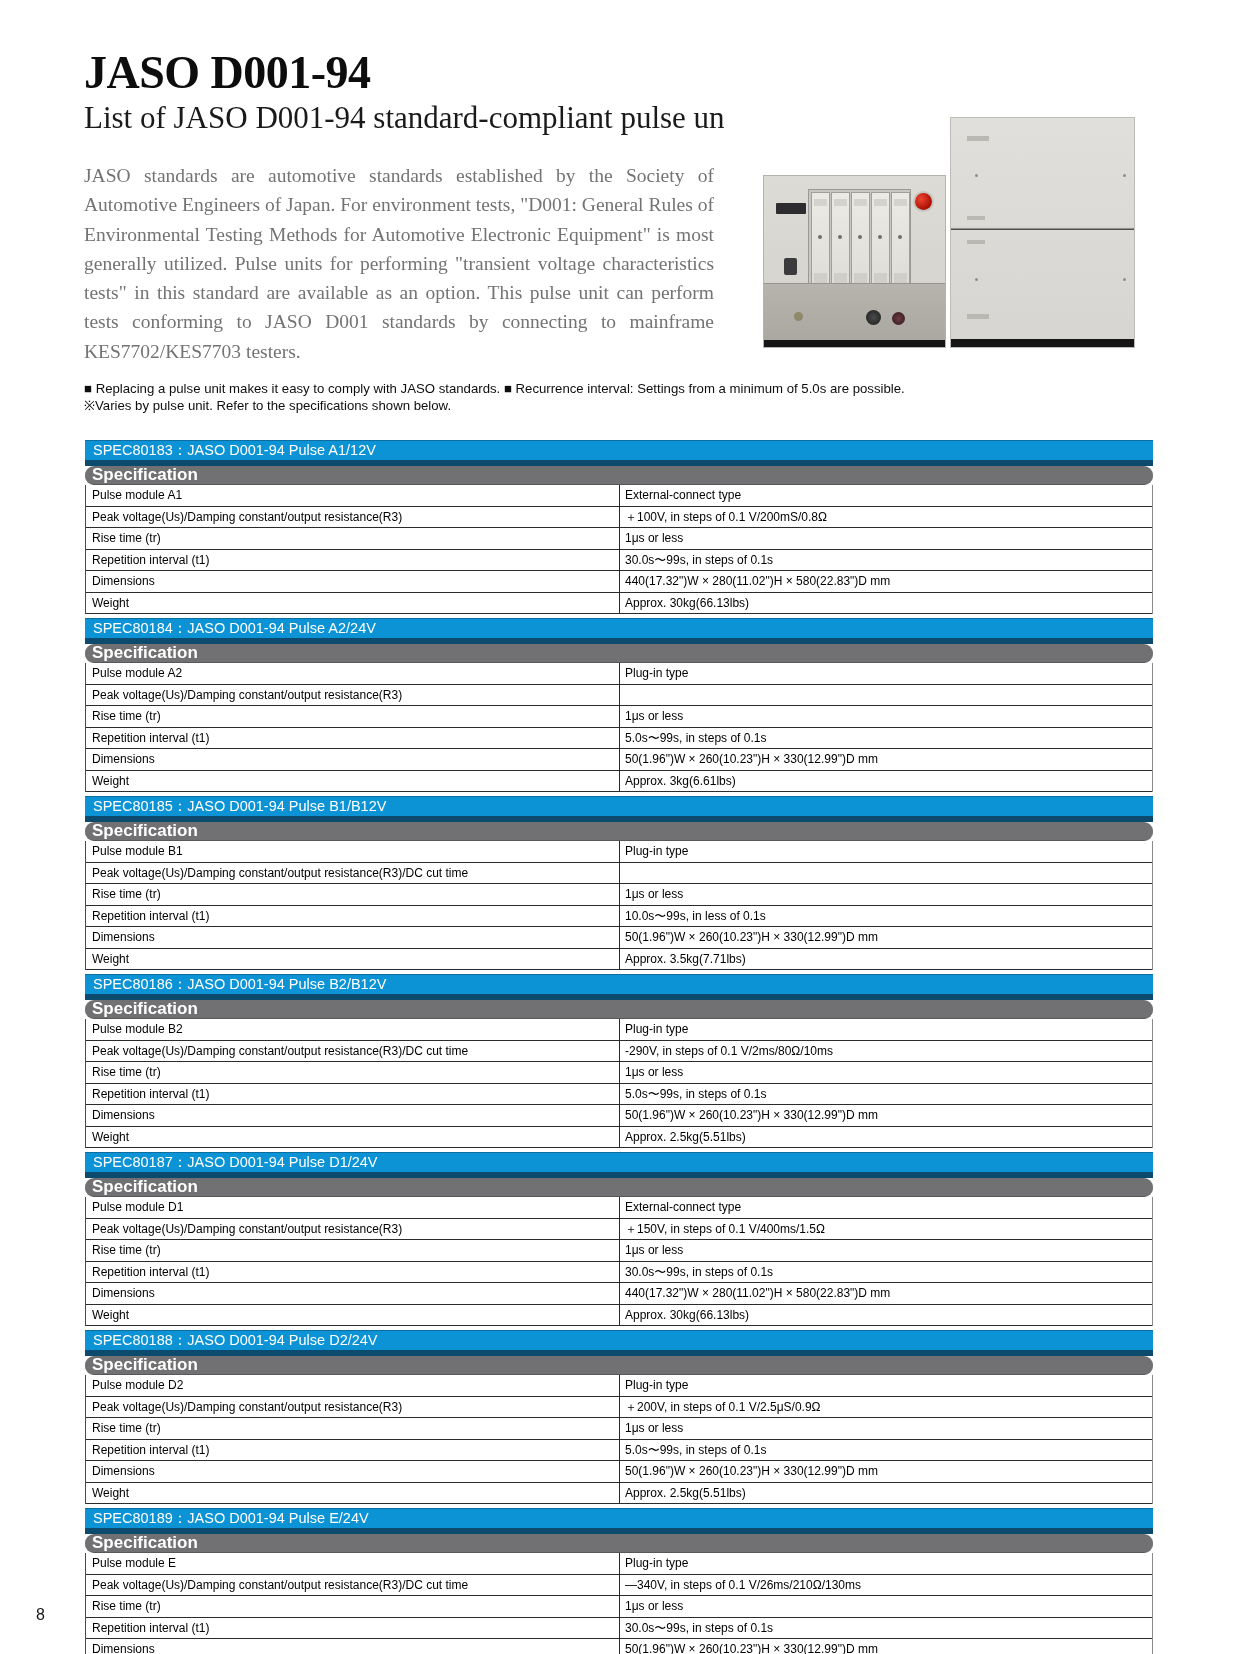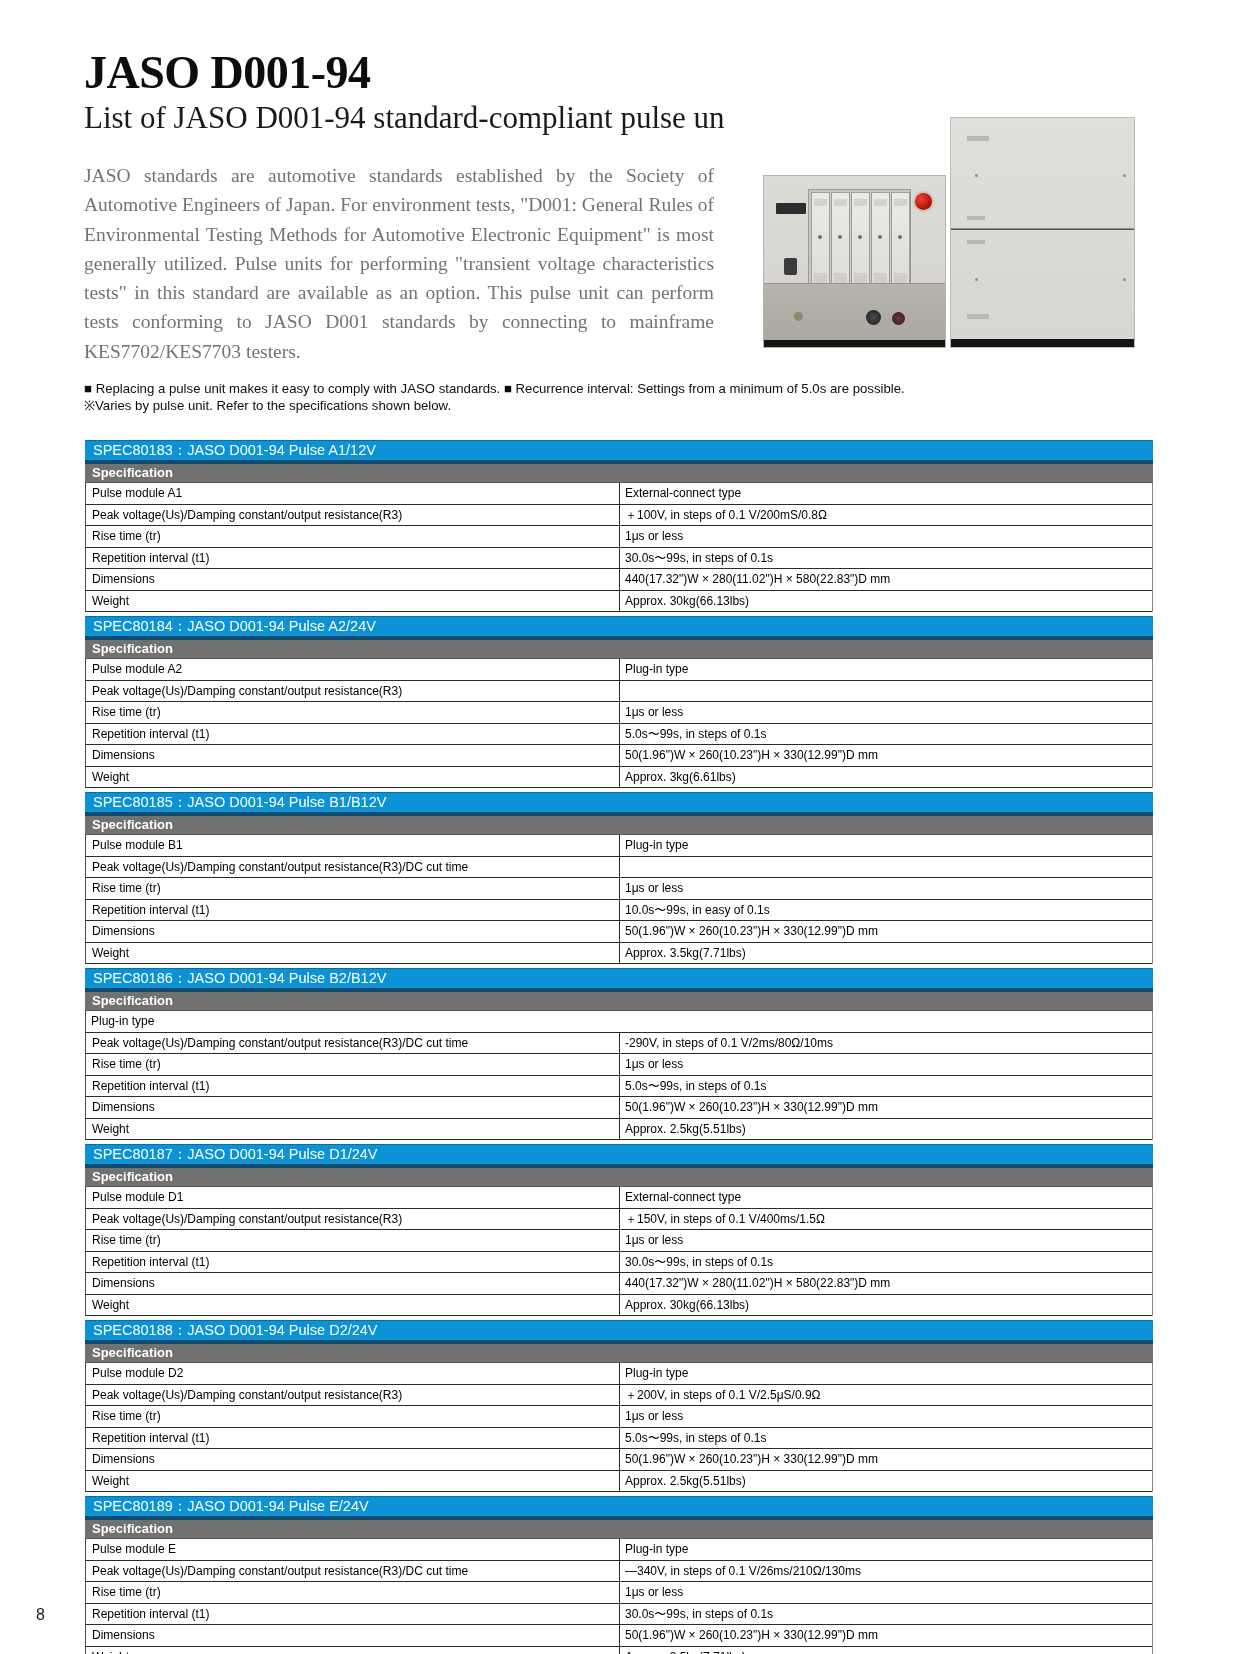--- a/index.html
+++ b/index.html
@@ -66,27 +66,27 @@
   .unit-right .seam { position:absolute; left:0; right:0; top:109px; height:3px; background:linear-gradient(#f5f5f3,#2e2e2c); }
   .screw-dot { position:absolute; width:3px; height:3px; border-radius:50%; background:#8f8e8a; }
   .label-mark { position:absolute; background:#b9b8b3; height:5px; }
 
   
   .tables { position:absolute; left:85px; top:440px; width:1068px; }
   .spec-table { margin-bottom:4px; }
   .spec-header {
     height:19px; line-height:19px; background:#0b93d5; color:#ffffff;
     font-size:14.5px; padding-left:8px;
-    border-top:1px solid #0c6ea0; border-bottom:4px solid #0c4a6e;
+    border-top:1px solid #0c6ea0; border-bottom:6px solid #0c4a6e;
     box-sizing:content-box; white-space:nowrap;
   }
   .spec-sub {
     height:18px; line-height:18px; background:#717173; color:#ffffff;
-    font-size:13px; font-weight:bold; padding-left:7px;
-    border-bottom:1px solid #58585a; white-space:nowrap;
+    font-size:17px; font-weight:bold; padding-left:7px;
+    border-bottom:1px solid #58585a; white-space:nowrap;border-radius:9px;
   }
   .spec-rows { border-left:1px solid #4a4a4a; border-right:1px solid #8a8a8a; }
   .spec-row {
     display:flex; height:20.5px; line-height:20.5px;
     border-bottom:1px solid #2b2b2b; font-size:12px; color:#000;
     background:#fff;
   }
   .spec-row .lbl {
     width:534px; flex:0 0 534px; box-sizing:border-box; padding-left:6px;
     border-right:1px solid #2b2b2b; overflow:hidden; white-space:nowrap;
@@ -231,37 +231,38 @@
         </div>
         <div class="spec-row">
           <div class="lbl">Peak voltage(Us)/Damping constant/output resistance(R3)/DC cut time</div>
         </div>
         <div class="spec-row">
           <div class="lbl">Rise time (tr)</div>
           <div class="val">1μs or less</div>
         </div>
         <div class="spec-row">
           <div class="lbl">Repetition interval (t1)</div>
-          <div class="val">10.0s〜99s, in easy of 0.1s</div>
+          <div class="val">10.0s〜99s, in less of 0.1s</div>
         </div>
         <div class="spec-row">
           <div class="lbl">Dimensions</div>
           <div class="val">50(1.96")W × 260(10.23")H × 330(12.99")D mm</div>
         </div>
         <div class="spec-row">
           <div class="lbl">Weight</div>
           <div class="val">Approx. 3.5kg(7.71lbs)</div>
         </div>
       </div>
     </div>
     <div class="spec-table">
       <div class="spec-header">SPEC80186：JASO D001-94 Pulse B2/B12V</div>
       <div class="spec-sub">Specification</div>
       <div class="spec-rows">
         <div class="spec-row">
+          <div class="lbl">Pulse module B2</div>
           <div class="val">Plug-in type</div>
         </div>
         <div class="spec-row">
           <div class="lbl">Peak voltage(Us)/Damping constant/output resistance(R3)/DC cut time</div>
           <div class="val">-290V, in steps of 0.1 V/2ms/80Ω/10ms</div>
         </div>
         <div class="spec-row">
           <div class="lbl">Rise time (tr)</div>
           <div class="val">1μs or less</div>
         </div>

